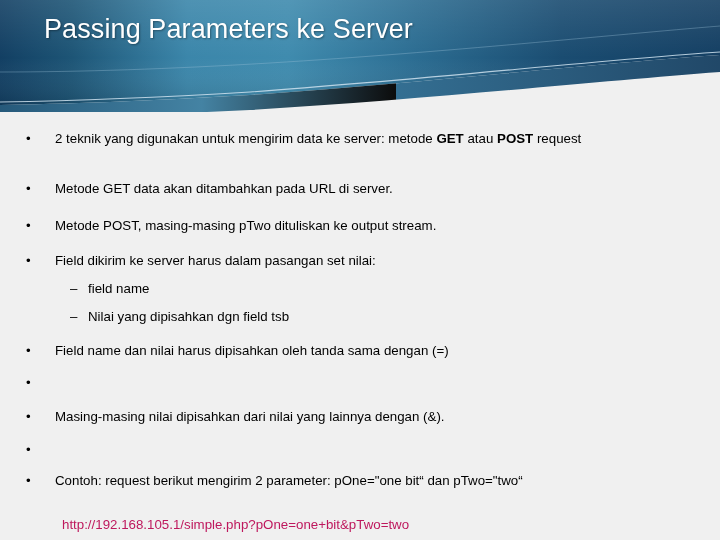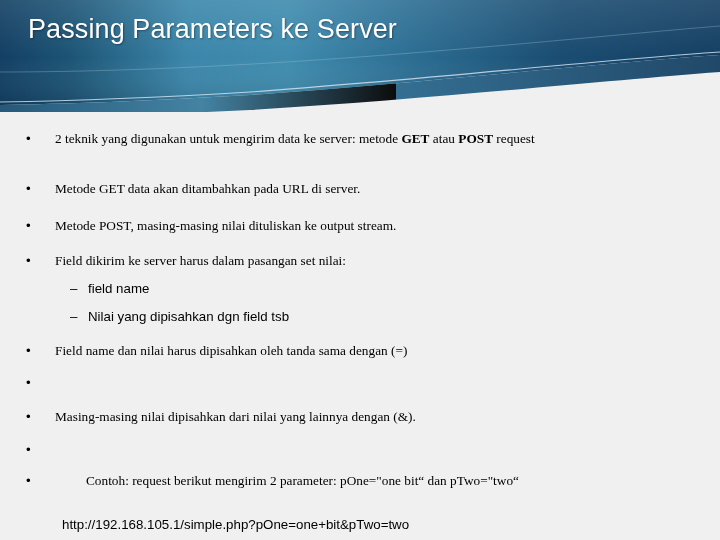--- a/index.html
+++ b/index.html
@@ -34,21 +34,21 @@
     overflow: hidden;
   }
   .banner svg {
     display: block;
     width: 720px;
     height: 112px;
   }
 
   .slide-title {
     position: absolute;
-    left: 28px;
+    left: 44px;
     top: 10px;
     font-size: 27px;
     line-height: 38px;
     color: #ffffff;
     font-weight: normal;
     letter-spacing: 0.1px;
     text-shadow: 1px 1px 2px rgba(0,0,0,0.35);
     white-space: nowrap;
     z-index: 5;
   }
@@ -73,26 +73,24 @@
   .bullet > .marker {
     position: absolute;
     left: 26px;
     top: 0;
     font-size: 13.3px;
     line-height: 17px;
     color: #000000;
   }
   .bullet .txt {
     display: block;
-    font-family: Liberation Serif, serif;
   }
   .bullet.justify .txt {
     text-align: justify;
     text-align-last: left;
-    margin-left: 31px;
   }
 
   .subbullet {
     position: relative;
     padding-left: 88px;
     padding-right: 24px;
     color: #000000;
     font-size: 13.3px;
     line-height: 17px;
   }
@@ -102,21 +100,21 @@
     top: 0;
     font-size: 13.3px;
     line-height: 17px;
     color: #000000;
   }
 
   .plainline {
     position: relative;
     padding-left: 62px;
     padding-right: 24px;
-    color: #000000;
+    color: #be185d;
     font-size: 13.3px;
     line-height: 17px;
   }
 
   b.bold {
     font-weight: bold;
   }
 </style>
 </head>
 <body>
@@ -174,21 +172,21 @@
         <div class="bullet" style="position: absolute; left: 0px; right: 0px; top: 18px;">
           <span class="marker">•</span>
           <span class="txt"><span>2 teknik yang digunakan untuk mengirim data ke server: metode </span><b class="bold">GET</b><span> atau </span><b class="bold">POST</b><span> request</span></span>
         </div>
         <div class="bullet" style="position: absolute; left: 0px; right: 0px; top: 68px;">
           <span class="marker">•</span>
           <span class="txt"><span>Metode GET data akan ditambahkan pada URL di server.</span></span>
         </div>
         <div class="bullet" style="position: absolute; left: 0px; right: 0px; top: 105px;">
           <span class="marker">•</span>
-          <span class="txt"><span>Metode POST, masing-masing nilai dituliskan ke output stream.</span></span>
+          <span class="txt"><span>Metode POST, masing-masing pTwo dituliskan ke output stream.</span></span>
         </div>
         <div class="bullet" style="position: absolute; left: 0px; right: 0px; top: 140px;">
           <span class="marker">•</span>
           <span class="txt"><span>Field dikirim ke server harus dalam pasangan set nilai:</span></span>
         </div>
         <div class="subbullet" style="position: absolute; left: 0px; right: 0px; top: 168px;"><span class="marker">–</span><span class="txt"><span>field name</span></span></div>
         <div class="subbullet" style="position: absolute; left: 0px; right: 0px; top: 196px;"><span class="marker">–</span><span class="txt"><span>Nilai yang dipisahkan dgn field tsb</span></span></div>
         <div class="bullet" style="position: absolute; left: 0px; right: 0px; top: 230px;">
           <span class="marker">•</span>
           <span class="txt"><span>Field name dan nilai harus dipisahkan oleh tanda sama dengan (=)</span></span>

